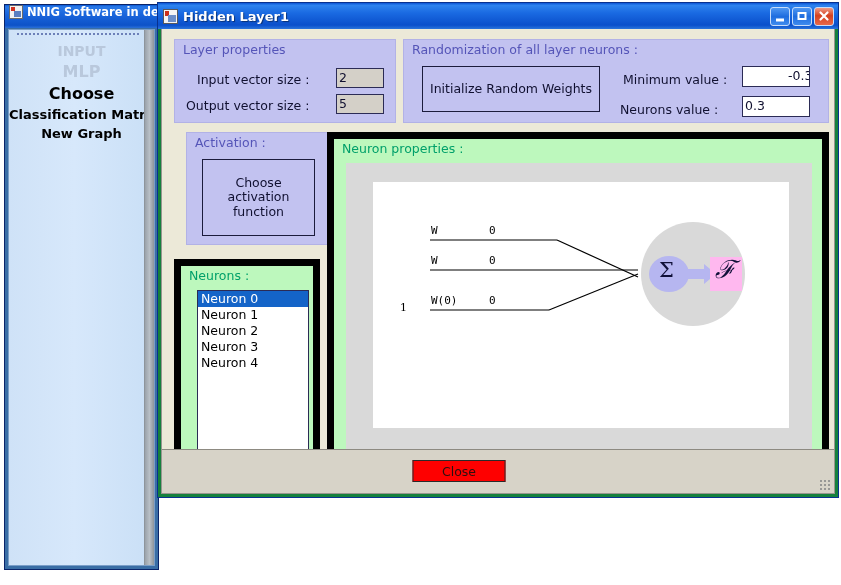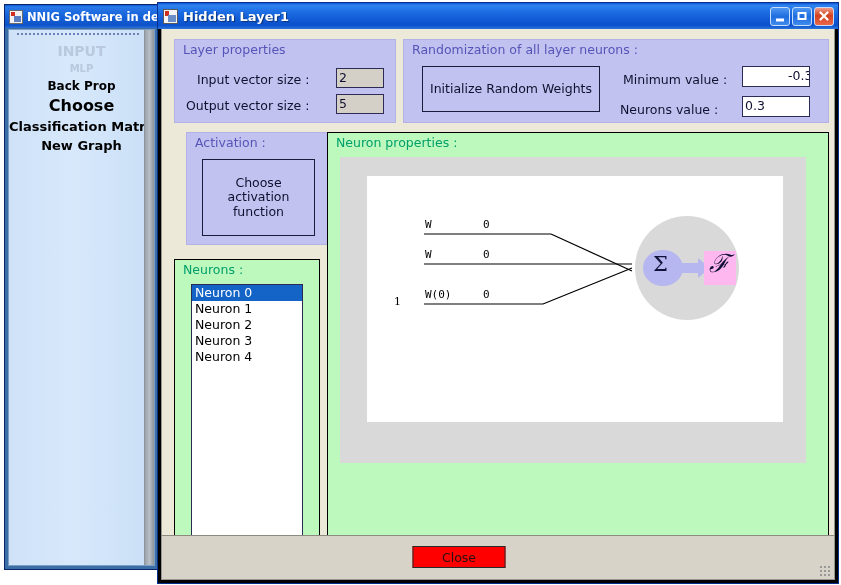--- a/index.html
+++ b/index.html
@@ -31,21 +31,20 @@
     position: absolute;
     left: 0; top: 0;
     width: 100%;
     height: 23px;
     background: linear-gradient(to bottom, #0a59d4 0%, #2b7ae8 8%, #1a66dd 40%, #0d52c8 88%, #2a6fd8 100%);
     color: #ffffff;
     font-size: 11.5px;
     font-weight: bold;
     font-family: "DejaVu Sans", sans-serif;
     display: flex;
-    align-items: center;
     padding-left: 4px;
     box-sizing: border-box;
     overflow: hidden;
     white-space: nowrap;
   }
   .bg-title-ico {
     width: 14px; height: 14px;
     margin-right: 4px;
     flex: 0 0 auto;
     background: #f2f2f2;
@@ -109,22 +108,22 @@
     border-left: 1px solid #8d949b;
     box-sizing: border-box;
   }
 
   
   .dlg {
     position: absolute;
     left: 157px;
     top: 2px;
     width: 682px;
-    height: 582px;
-    background: #000000;
+    height: 496px;
+    background: #15803d;
     border: 1px solid #08318f;
     box-sizing: border-box;
   }
   .dlg-titlebar {
     position: absolute;
     left: 0; top: 0;
     width: 100%;
     height: 26px;
     background: linear-gradient(to bottom, #0c55d6 0%, #2e83ee 9%, #1a6ae2 38%, #0a4fcb 85%, #2a74dc 100%);
     display: flex;
@@ -224,21 +223,21 @@
     font-family: "DejaVu Sans", sans-serif;
     white-space: nowrap;
   }
   .gb-purple {
     background: #c2c2f0;
     border: 1px solid #b2b2e6;
   }
   .gb-purple > .gb-cap { color: #5555b8; }
   .gb-green {
     background: #bdf8bd;
-    border: 1px solid #000000;
+    border: 7px solid #000000;
   }
   .gb-green > .gb-cap { color: #00a06a; }
 
   .lbl {
     position: absolute;
     font-size: 12.5px;
     color: #101030;
     font-family: "DejaVu Sans", sans-serif;
     white-space: nowrap;
   }
@@ -353,22 +352,21 @@
 
   <div class="bg-window">
     <div class="bg-titlebar">
       <span class="bg-title-ico"></span>
       <span>NNIG Software in de</span>
     </div>
     <div class="bg-client">
       <div class="bg-dots"></div>
       <div class="nav-list">
         <div class="nav-item disabled" style="font-size:14px;">INPUT</div>
-        <div class="nav-item disabled" style="font-size:10px;">MLP</div>
-        <div class="nav-item" style="font-size:12px;">Back Prop</div>
+        <div class="nav-item disabled" style="font-size:16px;">MLP</div>
         <div class="nav-item" style="font-size:16px;">Choose</div>
         <div class="nav-item" style="font-size:13px;">Classification Matrix</div>
         <div class="nav-item" style="font-size:13px;">New Graph</div>
       </div>
       <div class="nav-scroll"></div>
     </div>
   </div>
 
   <div class="dlg">
 

